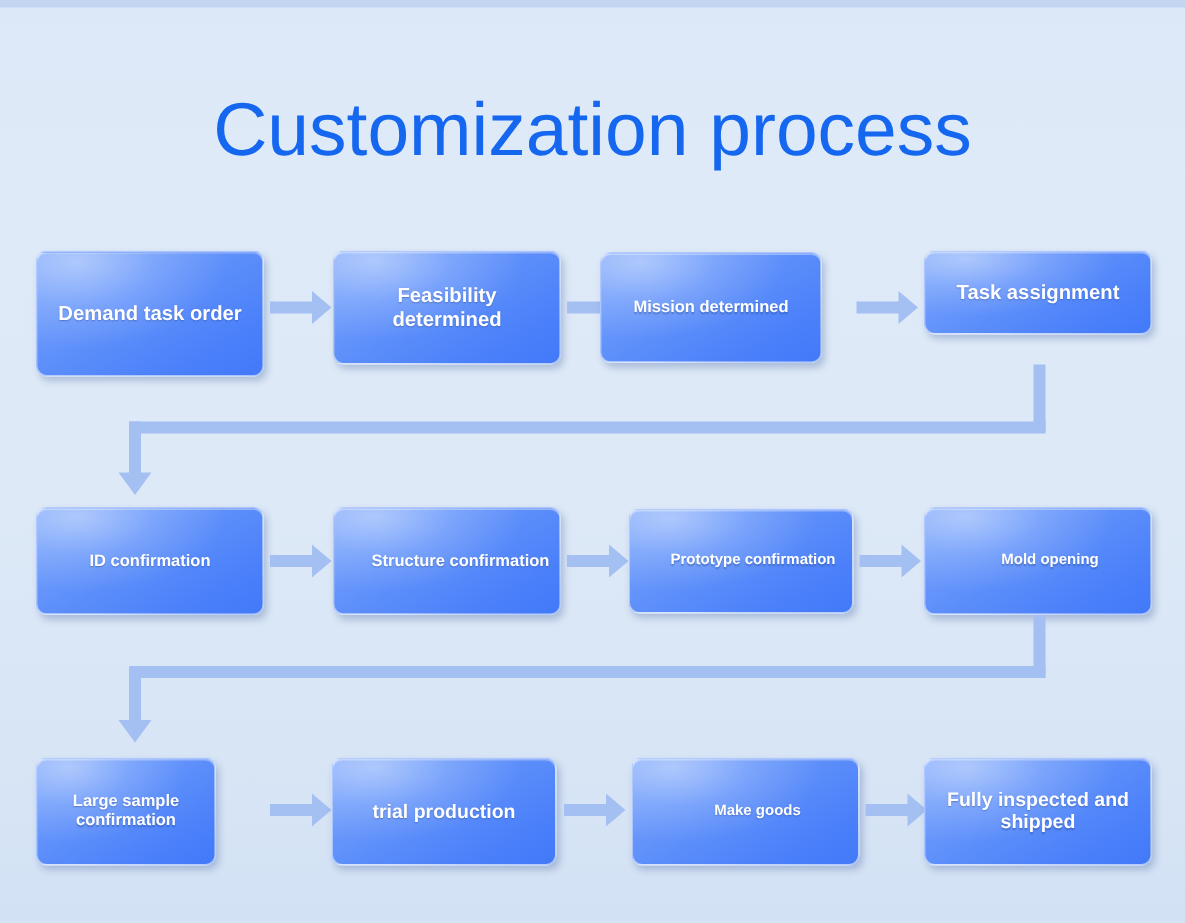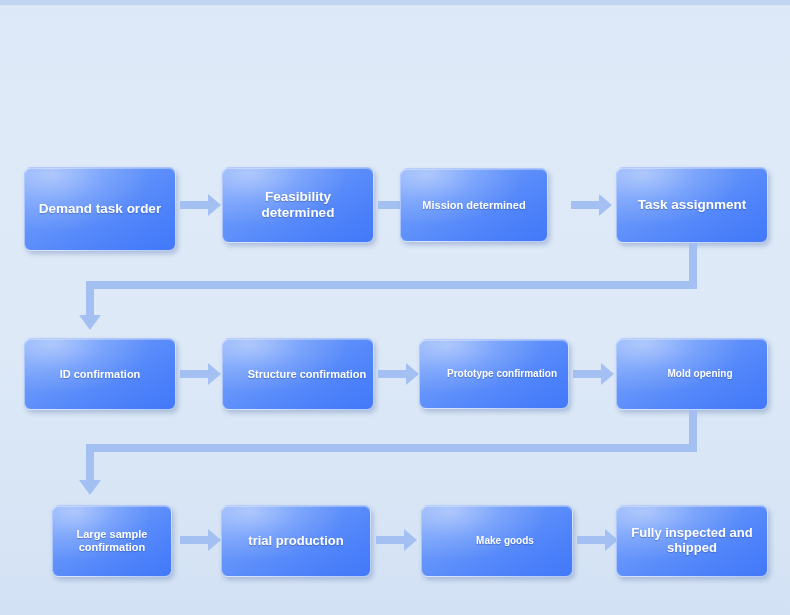--- a/index.html
+++ b/index.html
@@ -120,20 +120,21 @@
     border-top: 15px solid #a4c0f2;
   }
 </style>
 </head>
 <body>
 
 <div id="canvas">
 
   <div id="top-band"></div>
 
+  <div id="title">Customization process</div>
 
   <div class="node fs-lg" style="left:24px;  top:167px; width:152px; height:84px;">Demand task order</div>
 
   <div class="harrow" style="left:180px; top:194px; width:41px;">
     <div class="shaft" style="width:29px;"></div>
     <div class="head" style="left:28px;"></div>
   </div>
 
   <div class="node fs-lg" style="left:222px; top:167px; width:152px; height:76px;">Feasibility determined</div>
 
@@ -142,21 +143,21 @@
     <div class="head" style="left:28px;"></div>
   </div>
 
   <div class="node fs-md" style="left:400px; top:168px; width:148px; height:74px;">Mission determined</div>
 
   <div class="harrow" style="left:571px; top:194px; width:41px;">
     <div class="shaft" style="width:29px;"></div>
     <div class="head" style="left:28px;"></div>
   </div>
 
-  <div class="node fs-lg" style="left:616px; top:167px; width:152px; height:76px;">Task assignment</div>
+  <div class="node fs-lg" style="left:616px; top:167px; width:152px; height:56px;">Task assignment</div>
 
   <div class="seg" style="left:689px; top:243px; width:8px;  height:45px;"></div>
   <div class="seg" style="left:86px;  top:281px; width:611px; height:8px;"></div>
   <div class="seg" style="left:86px;  top:281px; width:8px;  height:36px;"></div>
   <div class="vhead" style="left:79px; top:315px;"></div>
 
   <div class="node fs-md" style="left:24px;  top:338px; width:152px; height:72px;">ID confirmation</div>
 
   <div class="harrow" style="left:180px; top:363px; width:41px;">
     <div class="shaft" style="width:29px;"></div>
@@ -177,21 +178,21 @@
     <div class="head" style="left:28px;"></div>
   </div>
 
   <div class="node fs-sm" style="left:616px; top:338px; width:152px; height:72px;">Mold opening</div>
 
   <div class="seg" style="left:689px; top:410px; width:8px;  height:42px;"></div>
   <div class="seg" style="left:86px;  top:444px; width:611px; height:8px;"></div>
   <div class="seg" style="left:86px;  top:444px; width:8px;  height:38px;"></div>
   <div class="vhead" style="left:79px; top:480px;"></div>
 
-  <div class="node fs-md" style="left:24px;  top:505px; width:120px; height:72px;margin-left:28px;">Large sample confirmation</div>
+  <div class="node fs-md" style="left:24px;  top:505px; width:120px; height:72px;">Large sample confirmation</div>
 
   <div class="harrow" style="left:180px; top:529px; width:41px;">
     <div class="shaft" style="width:29px;"></div>
     <div class="head" style="left:28px;"></div>
   </div>
 
   <div class="node fs-xs" style="left:221px; top:505px; width:150px; height:72px;">trial production</div>
 
   <div class="harrow" style="left:376px; top:529px; width:41px;">
     <div class="shaft" style="width:29px;"></div>

